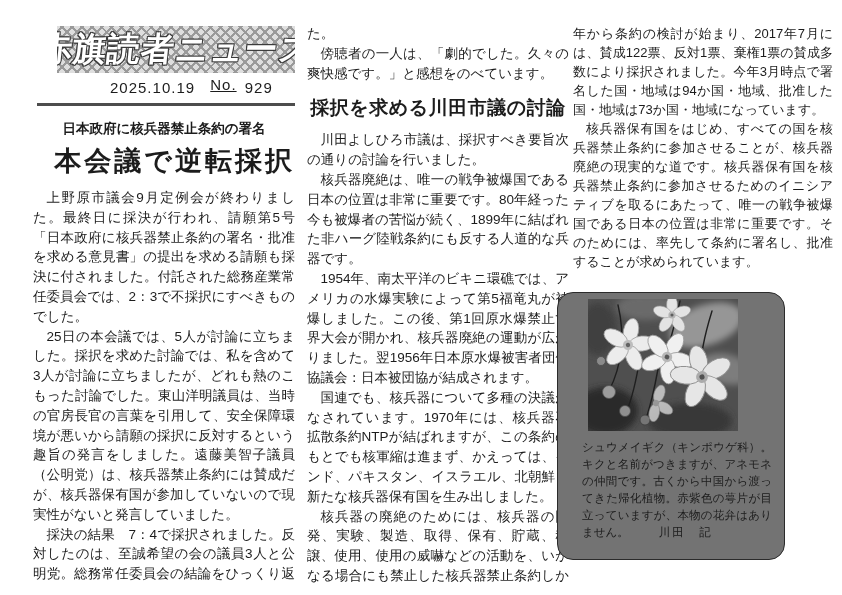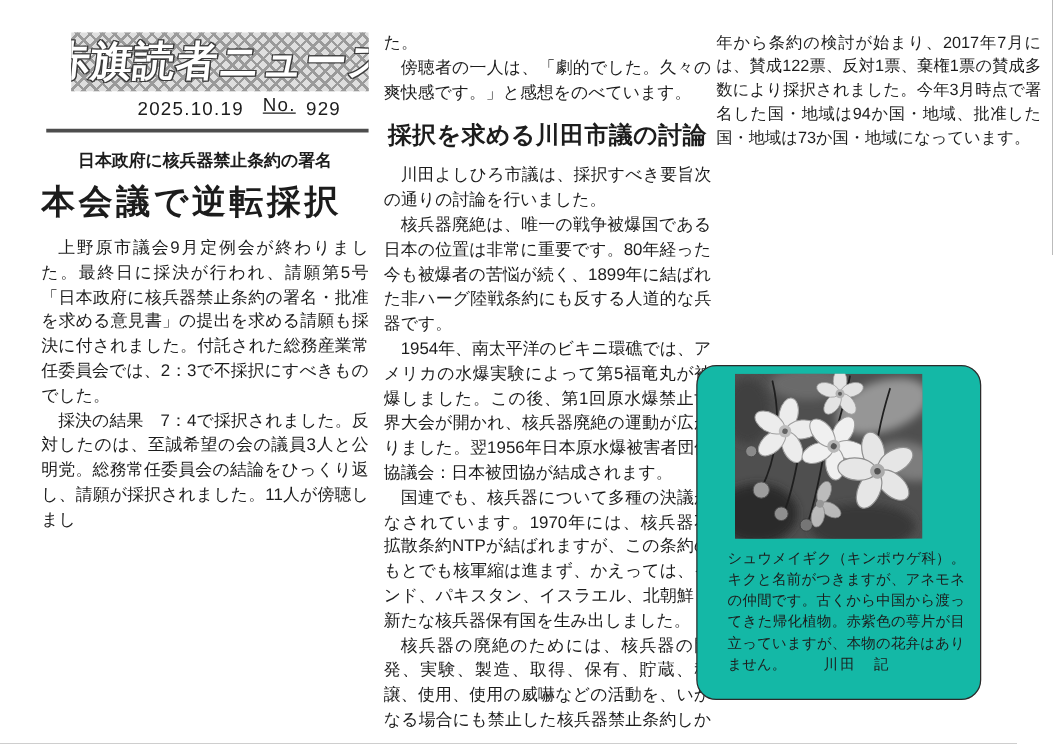--- a/index.html
+++ b/index.html
@@ -41,42 +41,42 @@
       1px 1px 0 #3a3a3a,-1px 1px 0 #3a3a3a,
       1px -1px 0 #3a3a3a,-1px -1px 0 #3a3a3a;
   }
   .org-line{margin:8px 0 0 35px;font-size:13px;letter-spacing:1px;}
   .date-line{margin:3px 0 0 77px;font-size:15px;letter-spacing:1px;}
   .date-line .no-label{font-size:15px;vertical-align:3px;margin:0 3px 0 10px;text-decoration:underline;}
   .header-rule{margin:7px 0 0 4px;width:258px;border-top:3px solid #4d4d4d;}
 
   
   .kicker{margin-top:14px;text-align:center;font-weight:bold;font-size:13.5px;}
-  .headline{margin:5px 0 0 0;text-align:left;font-weight:bold;font-size:27px;letter-spacing:3px;}
+  .headline{margin:5px 0 0 0;text-align:right;font-weight:bold;font-size:27px;letter-spacing:3px;}
   .subhead{margin:12px 0 9px 0;text-align:center;font-weight:bold;font-size:19px;letter-spacing:0.5px;}
 
   
   p.body{
     margin:0;
     font-size:13.5px;
     line-height:19.8px;
     text-align:justify;
     text-indent:1em;
   }
   .col1 p.body:first-of-type{margin-top:9px;}
   .col3 p.body{font-size:13px;line-height:19px;}
   p.no-indent{text-indent:0;}
 
   
   .photo-box{
     position:absolute;left:557px;top:292px;
     width:228px;height:268px;
     border:1.5px solid #2b2b2b;border-radius:16px;
     box-sizing:border-box;
-    background:#14b8a6;
+    background:#737373;
   }
   .photo{display:block;margin:6px 0 0 30px;}
   .caption{
     margin:8px 12px 0 24px;
     font-size:11.5px;line-height:17px;
     text-align:justify;
   }
   .caption .sig{margin-left:2.6em;letter-spacing:2px;}
 </style>
 </head>
@@ -94,38 +94,40 @@
         <span class="no-label">No.</span>
         <span>929</span>
       </div>
       <div class="header-rule"></div>
     </div>
 
     <div class="kicker">日本政府に核兵器禁止条約の署名</div>
     <h1 class="headline">本会議で逆転採択</h1>
 
     <p class="body">上野原市議会9月定例会が終わりました。最終日に採決が行われ、請願第5号「日本政府に核兵器禁止条約の署名・批准を求める意見書」の提出を求める請願も採決に付されました。付託された総務産業常任委員会では、2：3で不採択にすべきものでした。</p>
+    <p class="body">25日の本会議では、5人が討論に立ちました。採択を求めた討論では、私を含めて3人が討論に立ちましたが、どれも熱のこもった討論でした。東山洋明議員は、当時の官房長官の言葉を引用して、安全保障環境が悪いから請願の採択に反対するという趣旨の発言をしました。遠藤美智子議員（公明党）は、核兵器禁止条約には賛成だが、核兵器保有国が参加していないので現実性がないと発言していました。</p>
     <p class="body">採決の結果　7：4で採択されました。反対したのは、至誠希望の会の議員3人と公明党。総務常任委員会の結論をひっくり返し、請願が採択されました。11人が傍聴しまし</p>
   </div>
 
   <div class="col col2">
     <p class="body no-indent">た。</p>
     <p class="body">傍聴者の一人は、「劇的でした。久々の爽快感です。」と感想をのべています。</p>
 
     <h2 class="subhead">採択を求める川田市議の討論</h2>
 
     <p class="body">川田よしひろ市議は、採択すべき要旨次の通りの討論を行いました。</p>
     <p class="body">核兵器廃絶は、唯一の戦争被爆国である日本の位置は非常に重要です。80年経った今も被爆者の苦悩が続く、1899年に結ばれた非ハーグ陸戦条約にも反する人道的な兵器です。</p>
     <p class="body">1954年、南太平洋のビキニ環礁では、アメリカの水爆実験によって第5福竜丸が被爆しました。この後、第1回原水爆禁止世界大会が開かれ、核兵器廃絶の運動が広がりました。翌1956年日本原水爆被害者団体協議会：日本被団協が結成されます。</p>
     <p class="body">国連でも、核兵器について多種の決議がなされています。1970年には、核兵器不拡散条約NTPが結ばれますが、この条約のもとでも核軍縮は進まず、かえっては、インド、パキスタン、イスラエル、北朝鮮と新たな核兵器保有国を生み出しました。</p>
     <p class="body">核兵器の廃絶のためには、核兵器の開発、実験、製造、取得、保有、貯蔵、移譲、使用、使用の威嚇などの活動を、いかなる場合にも禁止した核兵器禁止条約しかないと、1996</p>
   </div>
 
   <div class="col col3">
     <p class="body no-indent">年から条約の検討が始まり、2017年7月には、賛成122票、反対1票、棄権1票の賛成多数により採択されました。今年3月時点で署名した国・地域は94か国・地域、批准した国・地域は73か国・地域になっています。</p>
+    <p class="body">核兵器保有国をはじめ、すべての国を核兵器禁止条約に参加させることが、核兵器廃絶の現実的な道です。核兵器保有国を核兵器禁止条約に参加させるためのイニシアティブを取るにあたって、唯一の戦争被爆国である日本の位置は非常に重要です。そのためには、率先して条約に署名し、批准することが求められています。</p>
   </div>
 
   <div class="photo-box">
     <svg class="photo" width="150" height="132" viewBox="0 0 150 132" xmlns="http://www.w3.org/2000/svg">
       <defs>
         <filter id="soft" x="-40%" y="-40%" width="180%" height="180%">
           <feGaussianBlur stdDeviation="3.2"></feGaussianBlur>
         </filter>
       </defs>
 

